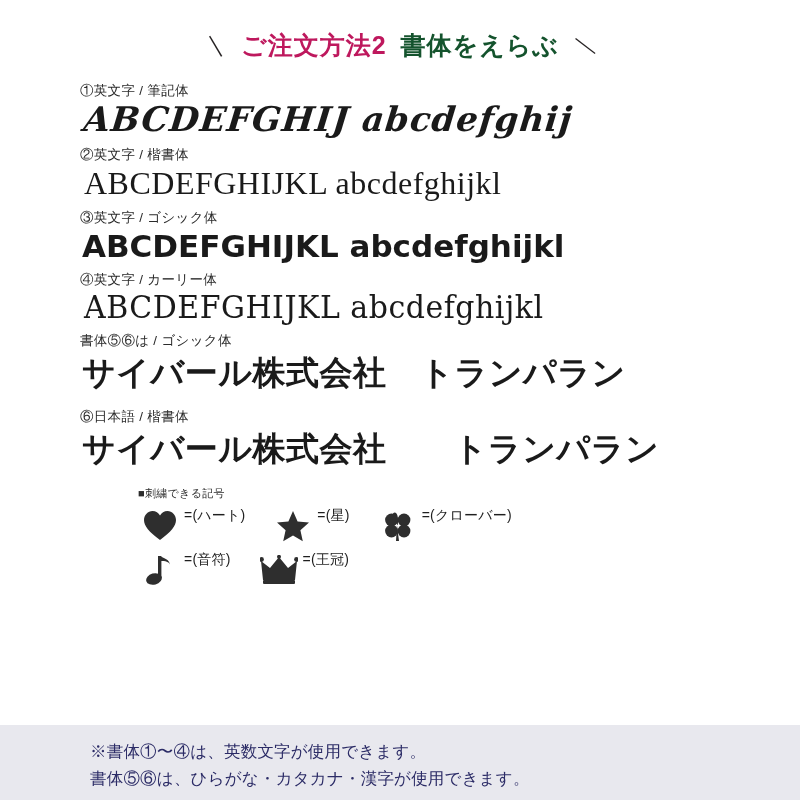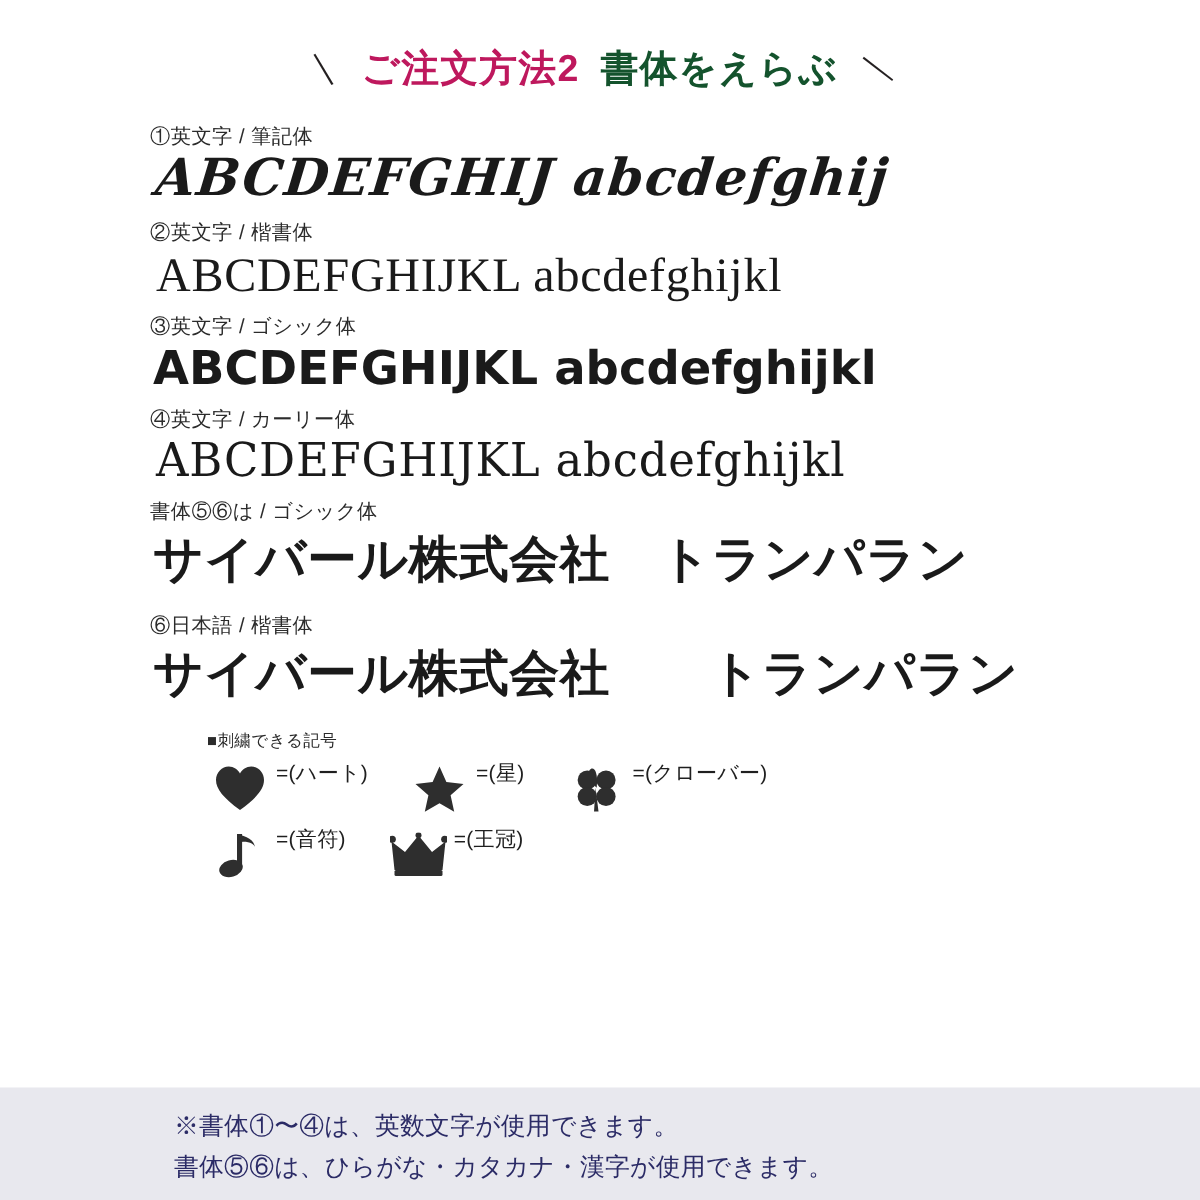--- a/index.html
+++ b/index.html
@@ -51,21 +51,21 @@
     font-weight: bold;
     color: #14532d;
     letter-spacing: 1px;
   }
 
   
   .samples {
     padding: 14px 0 0 0;
   }
   .row {
-    padding: 0 0 0 100px;
+    padding: 0 0 0 80px;
     margin-bottom: 7px;
   }
   .row-label {
     font-size: 13.5px;
     color: #2b2b2b;
     letter-spacing: 0.3px;
     margin-bottom: 1px;
   }
   .row-sample {
     white-space: nowrap;
@@ -167,21 +167,21 @@
 
   
   .note {
     position: absolute;
     left: 0;
     bottom: 0;
     width: 800px;
     height: 75px;
     background: #e8e8ee;
     box-sizing: border-box;
-    padding: 13px 0 0 116px;
+    padding: 13px 0 0 90px;
   }
   .note-line {
     font-size: 16.5px;
     color: #2b2b66;
     line-height: 1.62;
     letter-spacing: 0.2px;
   }
 </style>
 </head>
 <body>

